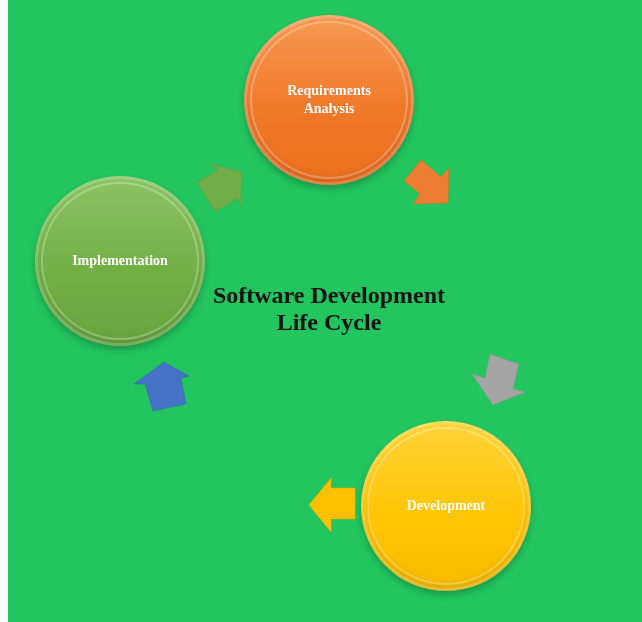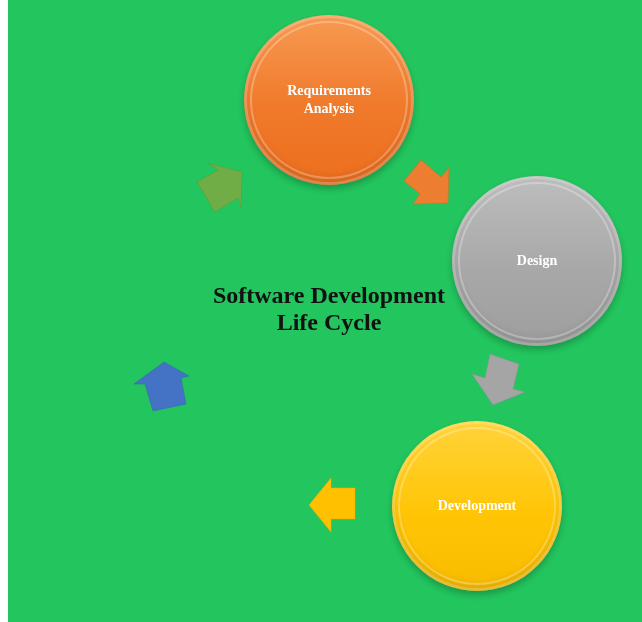--- a/index.html
+++ b/index.html
@@ -81,26 +81,26 @@
     <g>
       <polygon points="189,182 207,212 230,198 233,207 234,172 200,163 210,170" fill="#70AD47" stroke="#5e9a38" stroke-width="0.5"></polygon>
     </g>
   </svg>
 
   <div class="node" style="left:236px; top:15px; background: linear-gradient(180deg, #F79A52 0%, #F0792A 55%, #EC6F1E 100%);">
     <span class="node-label">Requirements
 Analysis</span>
   </div>
 
-  <div class="node" style="left:444px; top:176px; background: linear-gradient(180deg, #BDBDBD 0%, #A8A8A8 55%, #9E9E9E 100%);">
-    <span class="node-label">Design</span>
-  </div>
 
-  <div class="node" style="left:384px; top:421px; background: linear-gradient(180deg, #FFD33A 0%, #FFC505 55%, #F9BC00 100%); justify-content: center;">
+  <div class="node" style="left:353px; top:421px; background: linear-gradient(180deg, #FFD33A 0%, #FFC505 55%, #F9BC00 100%); justify-content: center;">
     <span class="node-label">Development</span>
   </div>
 
 
+  <div class="node" style="left:27px; top:176px; background: linear-gradient(180deg, #8BC463 0%, #72B046 55%, #68A63E 100%);">
+    <span class="node-label">Implementation</span>
+  </div>
 
   <div id="center-title">Software Development
 Life Cycle</div>
 
 </div>
 
 </body></html>

